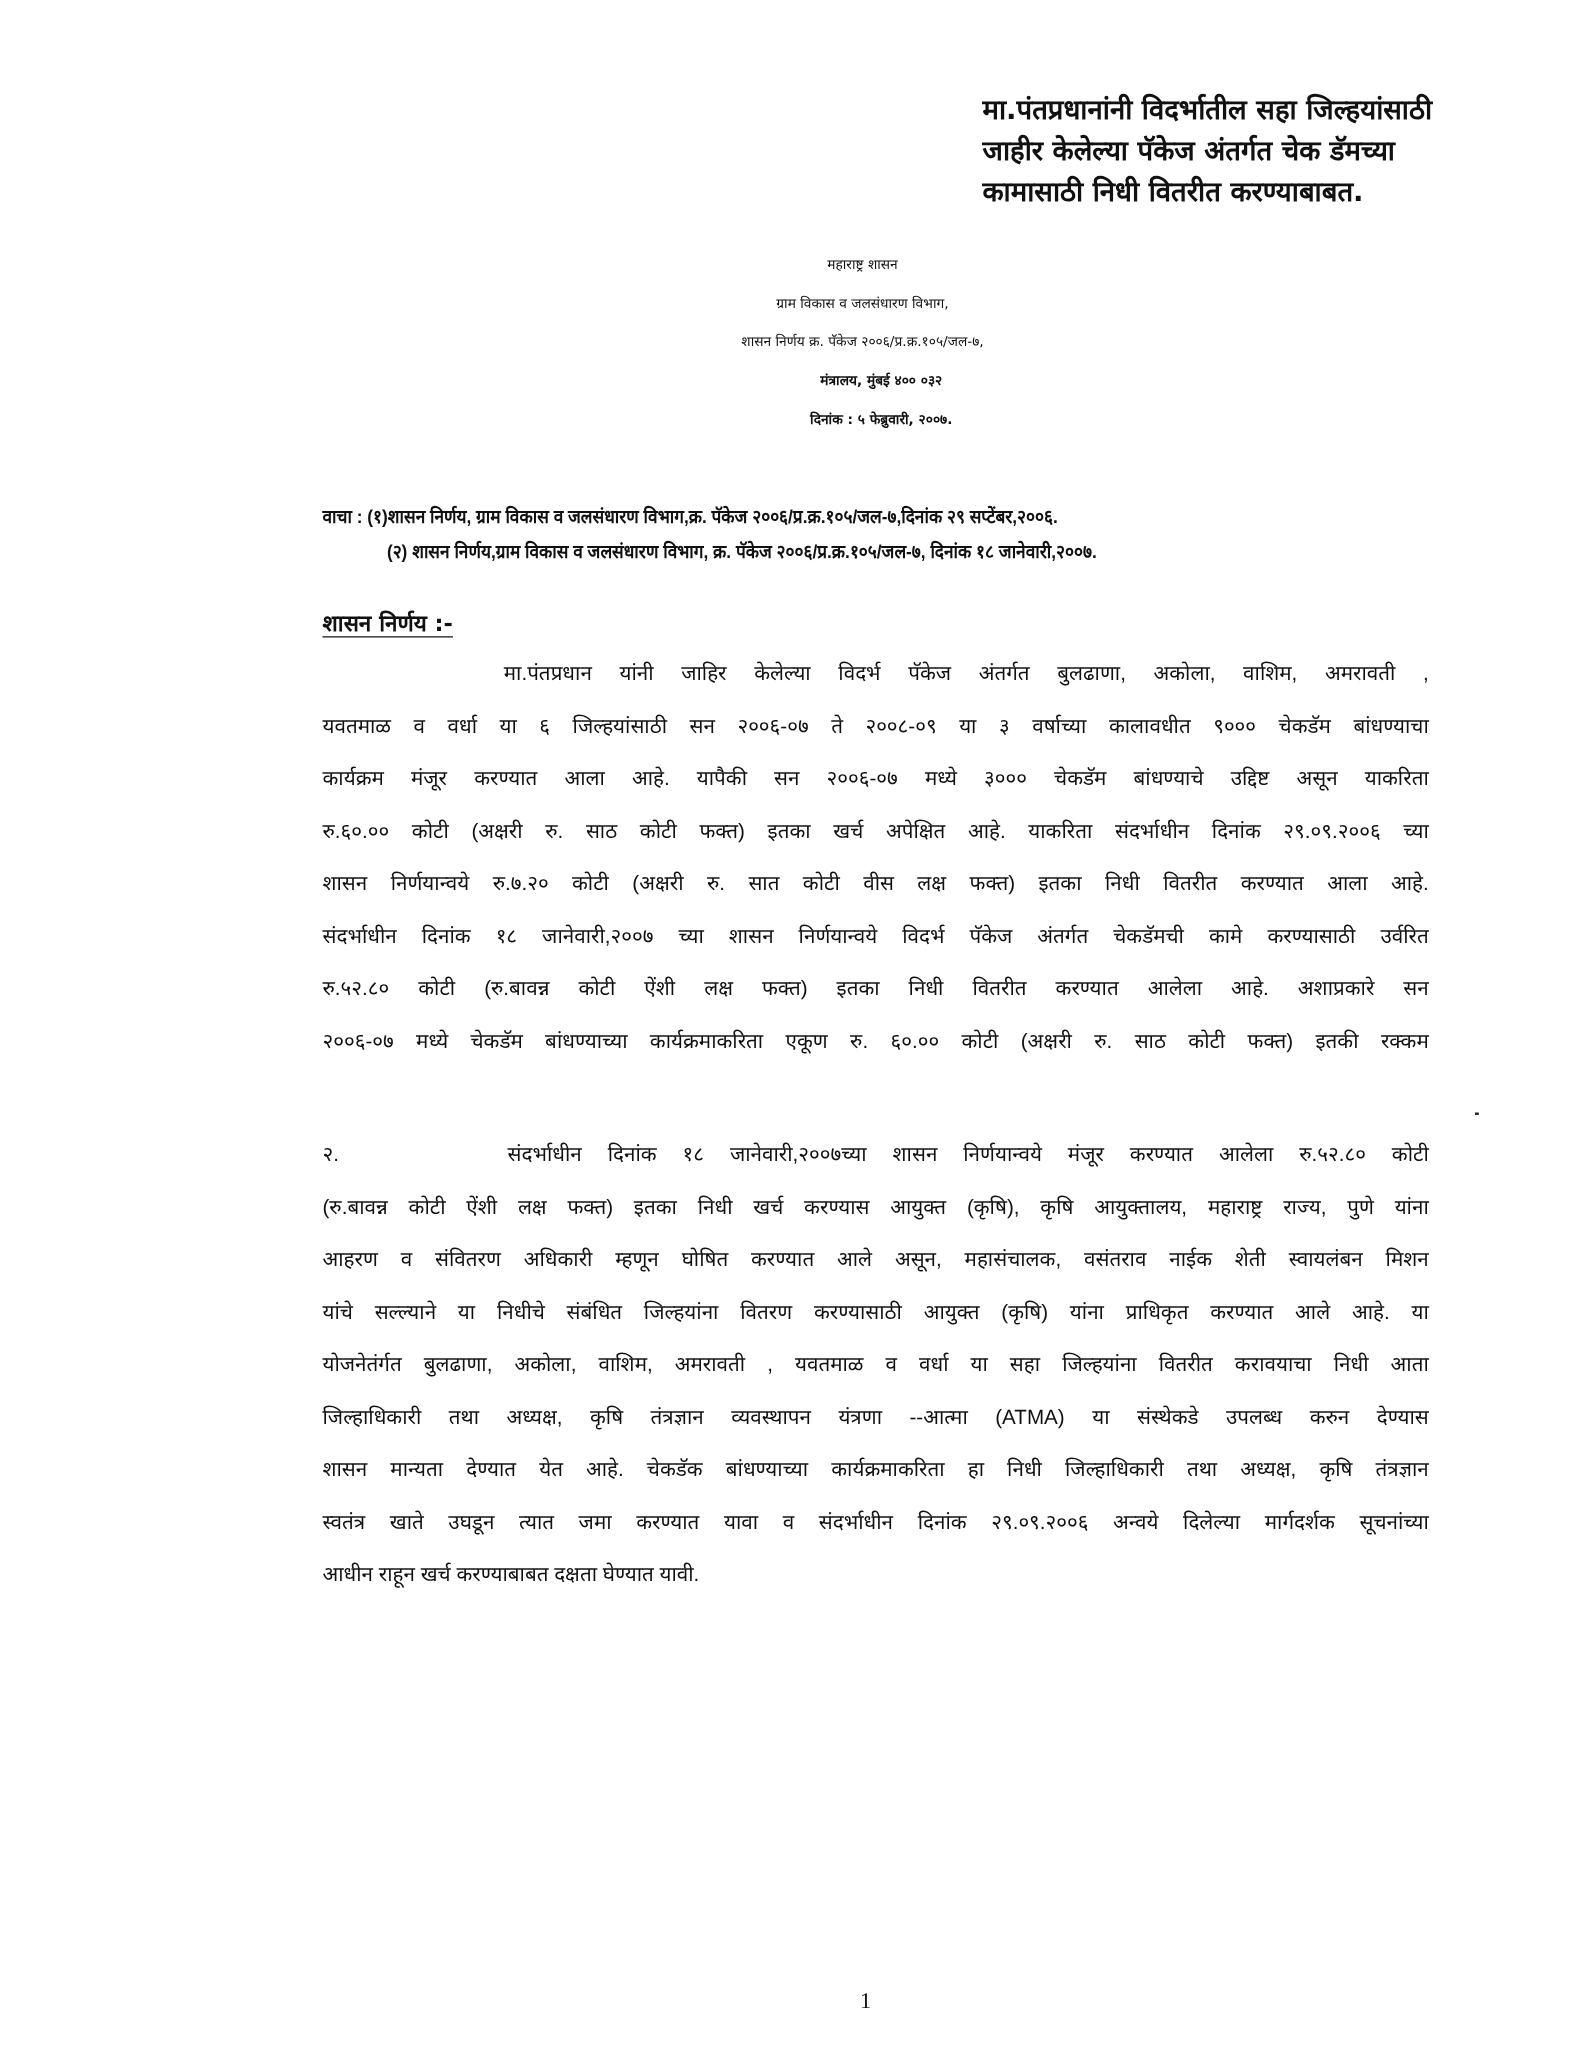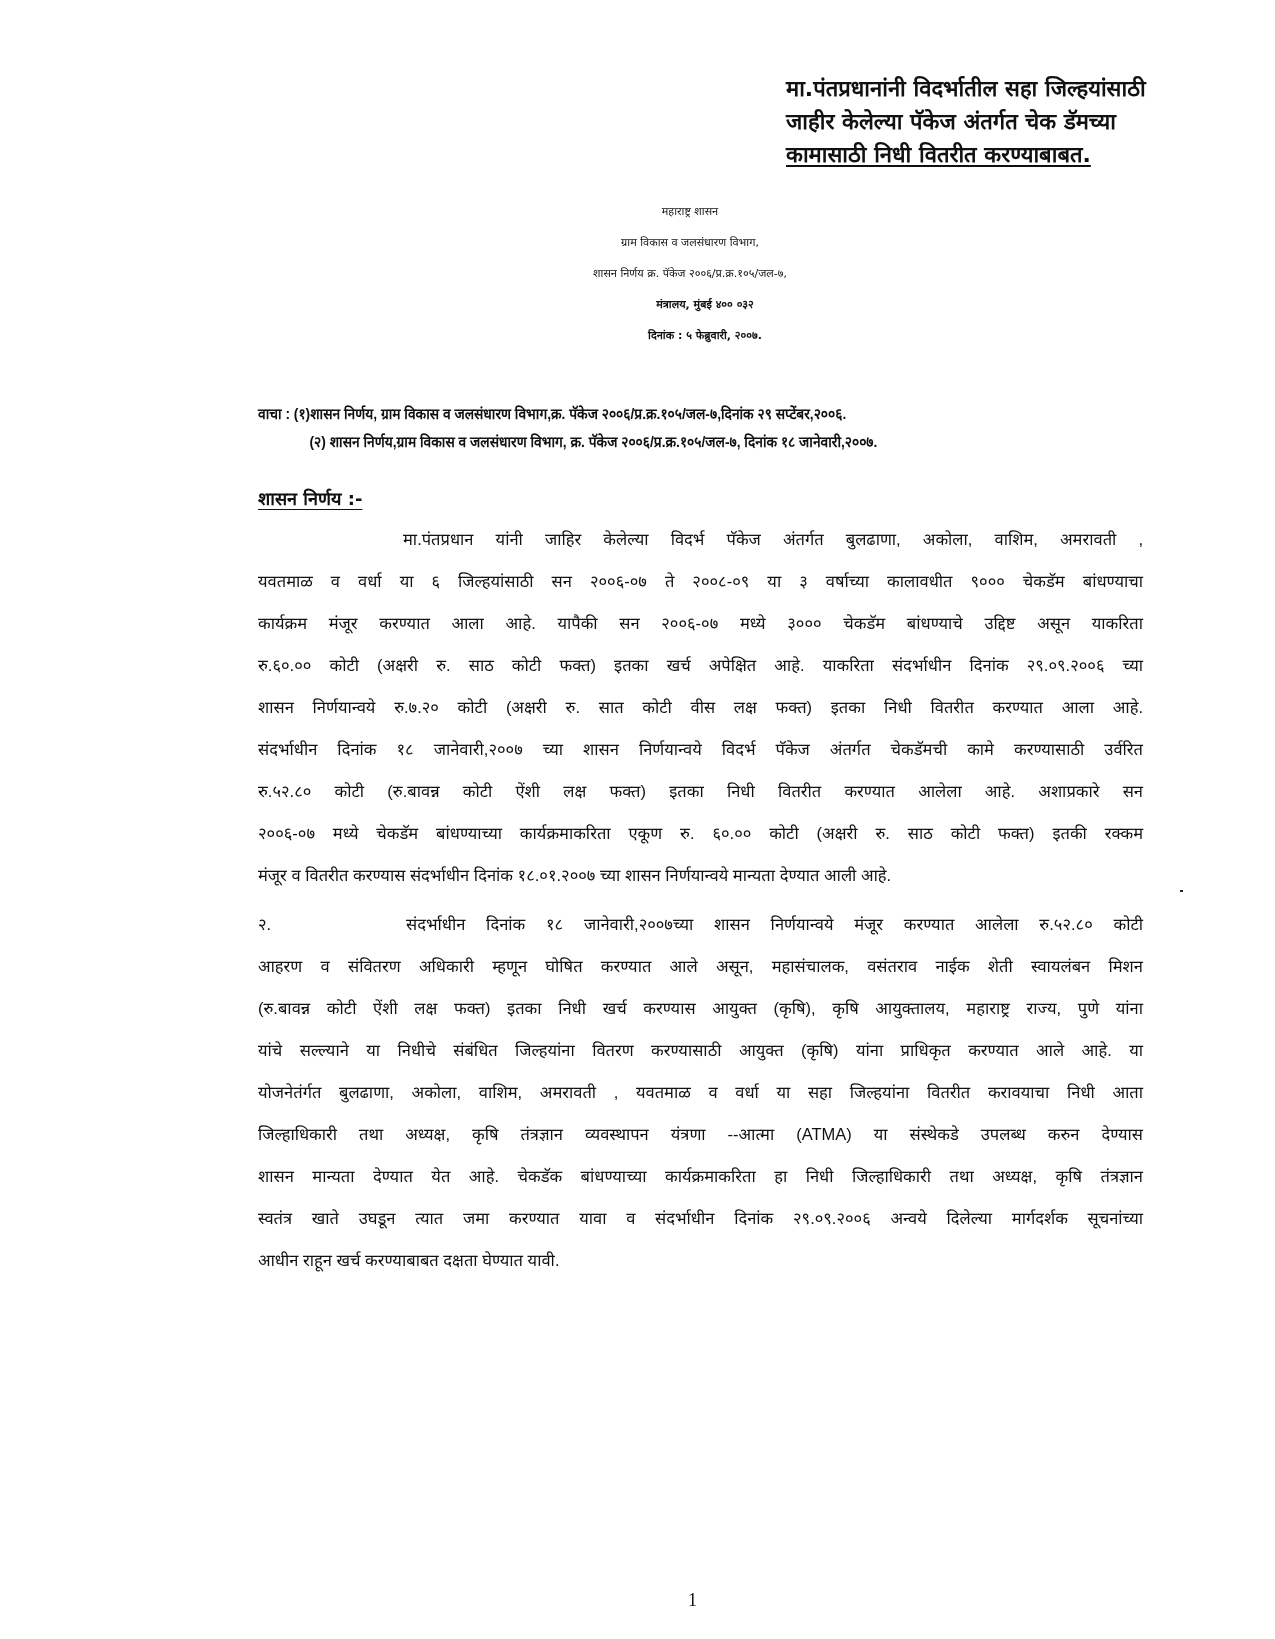--- a/index.html
+++ b/index.html
@@ -4,21 +4,21 @@
 <style>
   html, body { margin:0; padding:0; background:#ffffff; }
   body {
     width:1275px; height:1639px; position:relative; overflow:hidden;
     font-family:"DejaVu Sans", "Liberation Sans", sans-serif; color:#111;
   }
   .subject {
     position:absolute; left:786px; top:72px; width:420px;
     font-size:22px; font-weight:bold; line-height:33px;
   }
-  .subject .u { text-decoration:underline; text-underline-offset:3px; }
+  .subject .u { text-underline-offset:3px; }
   .header {
     position:absolute; left:440px; top:196px; width:500px;
     text-align:center; font-size:11px; line-height:31px;
   }
   .header .l4, .header .l5 { padding-left:30px;font-weight:bold; }
   .refs {
     position:absolute; left:258px; top:400px; width:900px;
     font-size:15px; font-weight:bold; line-height:28px;
     font-family:"Liberation Sans", sans-serif; transform:scaleX(0.92); transform-origin:left;
   }
@@ -70,27 +70,26 @@
 
 <div class="para p1">
   <span class="line"><span class="indent"></span><span>मा.पंतप्रधान यांनी जाहिर केलेल्या विदर्भ पॅकेज अंतर्गत बुलढाणा, अकोला, वाशिम, अमरावती ,</span></span>
   <span class="line">यवतमाळ व वर्धा या ६ जिल्हयांसाठी सन २००६-०७ ते २००८-०९ या ३ वर्षाच्या कालावधीत ९००० चेकडॅम बांधण्याचा</span>
   <span class="line">कार्यक्रम मंजूर करण्यात आला आहे.  यापैकी सन २००६-०७ मध्ये ३००० चेकडॅम बांधण्याचे उद्दिष्ट असून याकरिता</span>
   <span class="line">रु.६०.०० कोटी (अक्षरी रु. साठ कोटी फक्त) इतका खर्च अपेक्षित आहे.  याकरिता संदर्भाधीन दिनांक २९.०९.२००६ च्या</span>
   <span class="line">शासन निर्णयान्वये रु.७.२० कोटी (अक्षरी रु. सात कोटी वीस लक्ष फक्त) इतका निधी वितरीत करण्यात आला आहे.</span>
   <span class="line">संदर्भाधीन दिनांक १८ जानेवारी,२००७ च्या शासन निर्णयान्वये विदर्भ पॅकेज अंतर्गत चेकडॅमची कामे करण्यासाठी उर्वरित</span>
   <span class="line">रु.५२.८० कोटी (रु.बावन्न कोटी ऐंशी लक्ष फक्त) इतका निधी वितरीत करण्यात आलेला आहे.   अशाप्रकारे सन</span>
   <span class="line">२००६-०७ मध्ये चेकडॅम बांधण्याच्या कार्यक्रमाकरिता एकूण रु. ६०.०० कोटी (अक्षरी रु. साठ कोटी फक्त) इतकी रक्कम</span>
-  <span class="line last">मंजूर व वितरीत करण्यास संदर्भाधीन दिनांक १८.०१.२००७ च्या शासन निर्णयान्वये मान्यता देण्यात आली आहे.</span>
 </div>
 
 <div class="para p2">
   <span class="line"><span class="num">२.</span><span>संदर्भाधीन दिनांक १८ जानेवारी,२००७च्या शासन निर्णयान्वये मंजूर करण्यात आलेला रु.५२.८० कोटी</span></span>
+  <span class="line">(रु.बावन्न कोटी ऐंशी लक्ष फक्त) इतका निधी खर्च करण्यास आयुक्त (कृषि), कृषि आयुक्तालय, महाराष्ट्र राज्य, पुणे यांना</span>
   <span class="line">आहरण व संवितरण अधिकारी म्हणून घोषित करण्यात आले असून, महासंचालक, वसंतराव नाईक शेती स्वायलंबन मिशन</span>
-  <span class="line">(रु.बावन्न कोटी ऐंशी लक्ष फक्त) इतका निधी खर्च करण्यास आयुक्त (कृषि), कृषि आयुक्तालय, महाराष्ट्र राज्य, पुणे यांना</span>
   <span class="line">यांचे सल्ल्याने या निधीचे संबंधित जिल्हयांना वितरण करण्यासाठी आयुक्त (कृषि) यांना प्राधिकृत करण्यात आले आहे. या</span>
   <span class="line">योजनेतंर्गत बुलढाणा, अकोला, वाशिम, अमरावती , यवतमाळ व  वर्धा या सहा जिल्हयांना वितरीत करावयाचा निधी आता</span>
   <span class="line">जिल्हाधिकारी तथा अध्यक्ष, कृषि तंत्रज्ञान व्यवस्थापन यंत्रणा --आत्मा (ATMA) या संस्थेकडे उपलब्ध करुन देण्यास</span>
   <span class="line">शासन मान्यता देण्यात येत आहे. चेकडॅक बांधण्याच्या कार्यक्रमाकरिता हा निधी जिल्हाधिकारी  तथा अध्यक्ष, कृषि तंत्रज्ञान</span>
   <span class="line">स्वतंत्र खाते उघडून त्यात जमा करण्यात  यावा व संदर्भाधीन दिनांक २९.०९.२००६ अन्वये दिलेल्या मार्गदर्शक सूचनांच्या</span>
   <span class="line last">आधीन राहून खर्च करण्याबाबत  दक्षता घेण्यात यावी.</span>
 </div>
 
 <div class="speck"></div>
 

